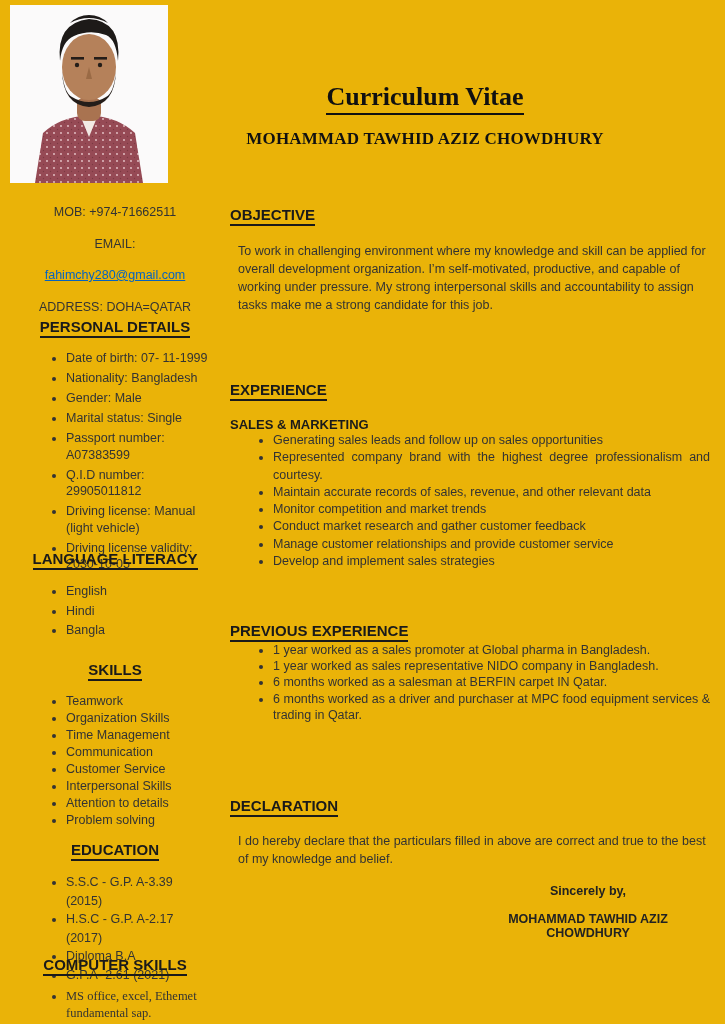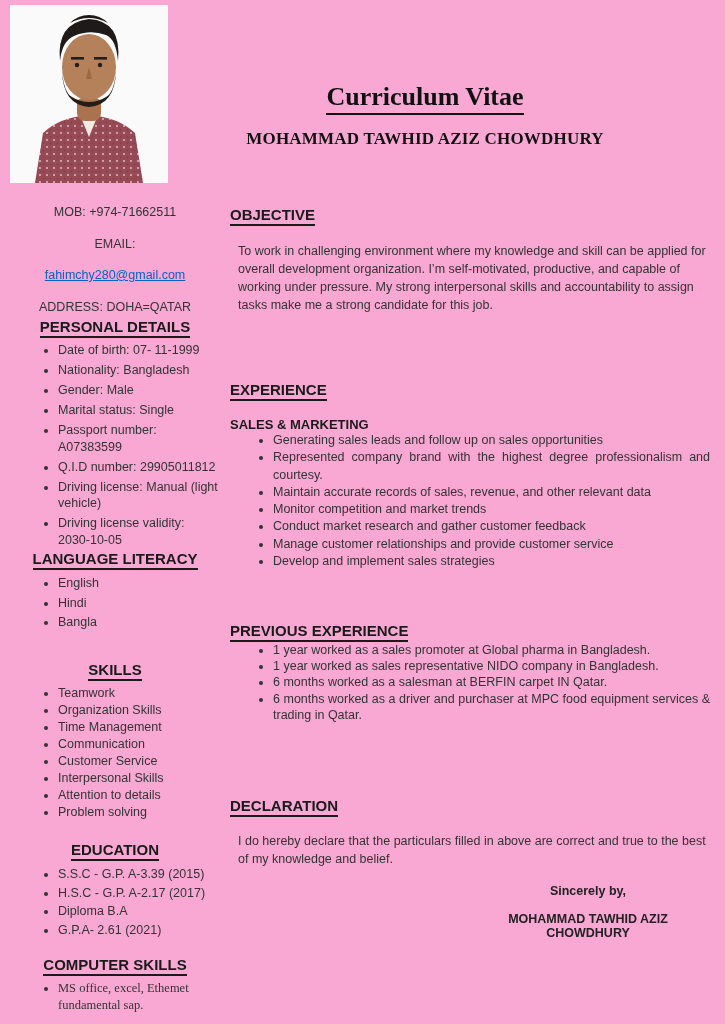--- a/index.html
+++ b/index.html
@@ -1,19 +1,19 @@
 <!DOCTYPE html>
 <html><head>
 <meta charset="utf-8">
 <style>
   html,body{margin:0;padding:0;background:#e8e8e8;}
   .page{
     position:relative;
     width:725px;height:1024px;
-    background:#f9a8d4;
+    background:#eab308;
     font-family:"Liberation Sans","DejaVu Sans",sans-serif;
     color:#2a2a2a;
     margin:0 auto;
     overflow:hidden;
   }
   
   .photo{position:absolute;left:10px;top:5px;width:158px;height:178px;background:#fbfafa;}
   
   .title-block{position:absolute;left:230px;top:82px;width:390px;text-align:center;}
   .cv-title{
@@ -29,21 +29,21 @@
   }
   
   .sec{position:absolute;}
   .hd{font-size:15px;font-weight:bold;color:#1a1a1a;margin:0;}
   .hd span{display:inline-block;border-bottom:2px solid #1a1a1a;padding-bottom:1px;}
   
   .left{left:8px;width:214px;}
   .left .hd{text-align:center;}
   .contact-line{font-size:12.5px;text-align:center;margin:12px;line-height:19.5px;color:#333;}
   .email-link{color:#0563c1;text-decoration:underline;}
-  ul.blt{margin:4px;padding:0 0 0 46px;list-style:disc;}
+  ul.blt{margin:12px;padding:0 0 0 46px;list-style:disc;}
   ul.blt li{font-size:12.5px;color:#333;}
   .pd-list{margin-top:9px;}
   .pd-list li{line-height:16.5px;margin-bottom:3.5px;}
   .lang-list{margin-top:31px;}
   .lang-list li{line-height:19.5px;}
   .skill-list{margin-top:7px;}
   .skill-list li{line-height:17px;}
   .edu-list{margin-top:6px;}
   .edu-list li{line-height:18.5px;}
   .comp-list{margin-top:5px;}

